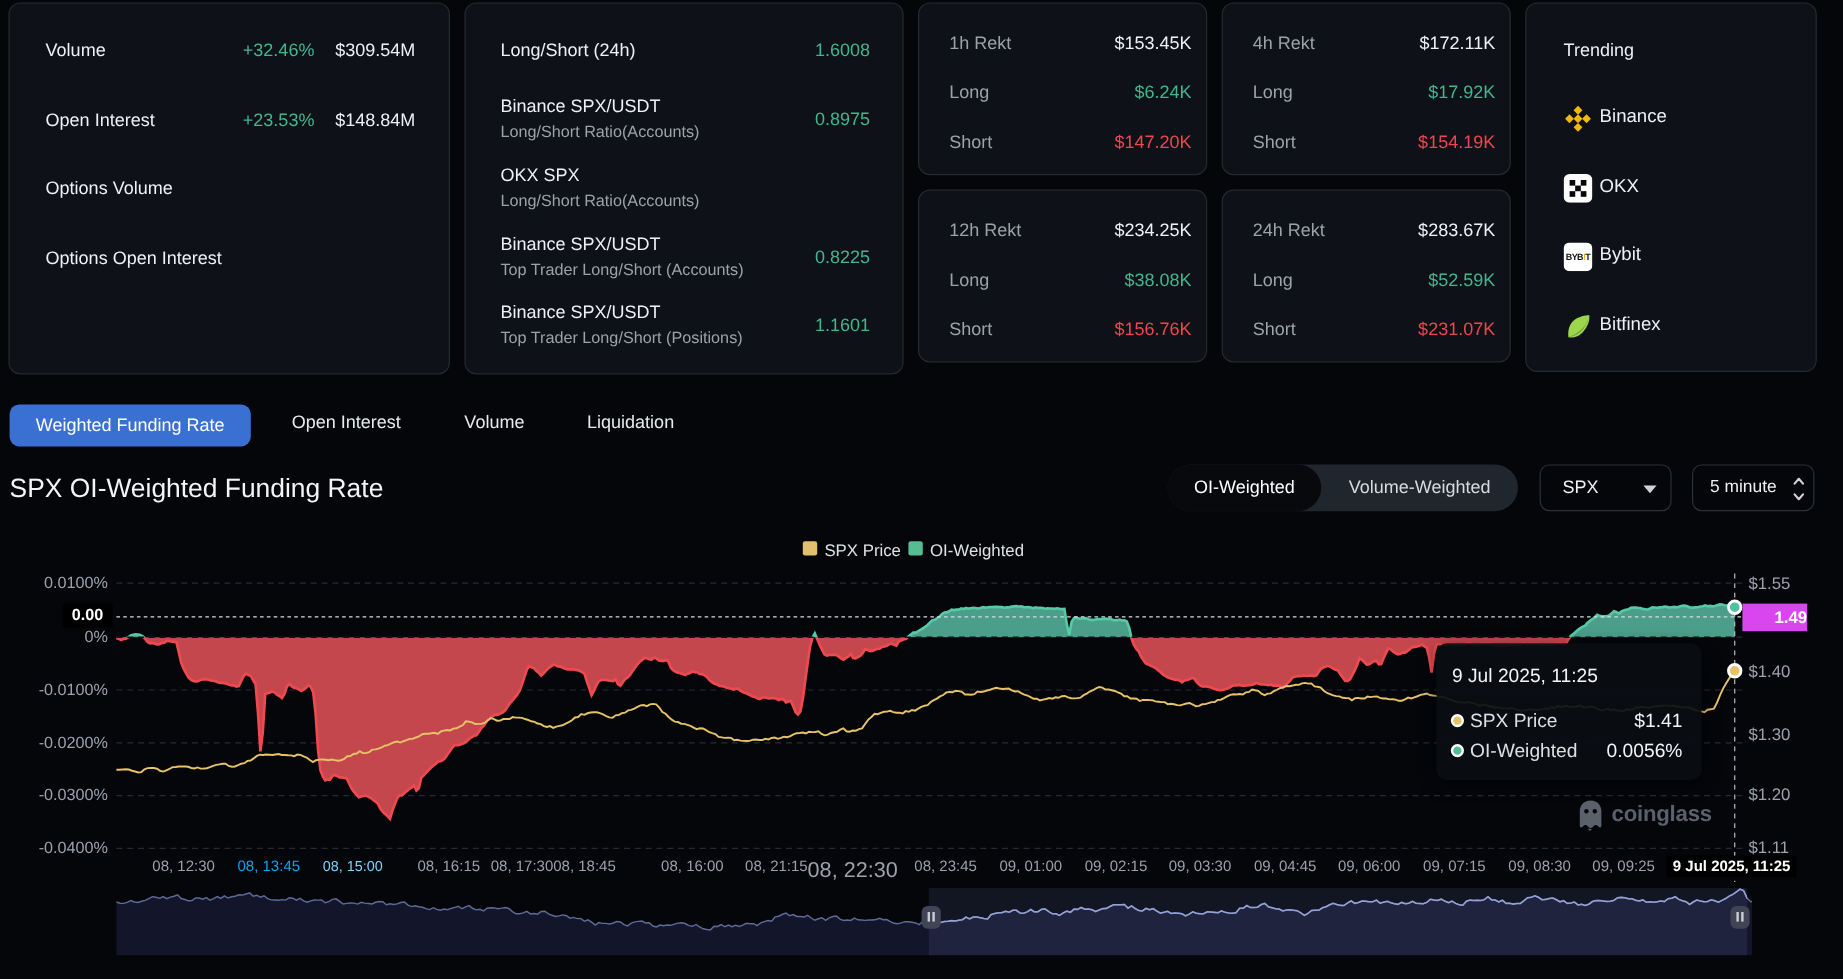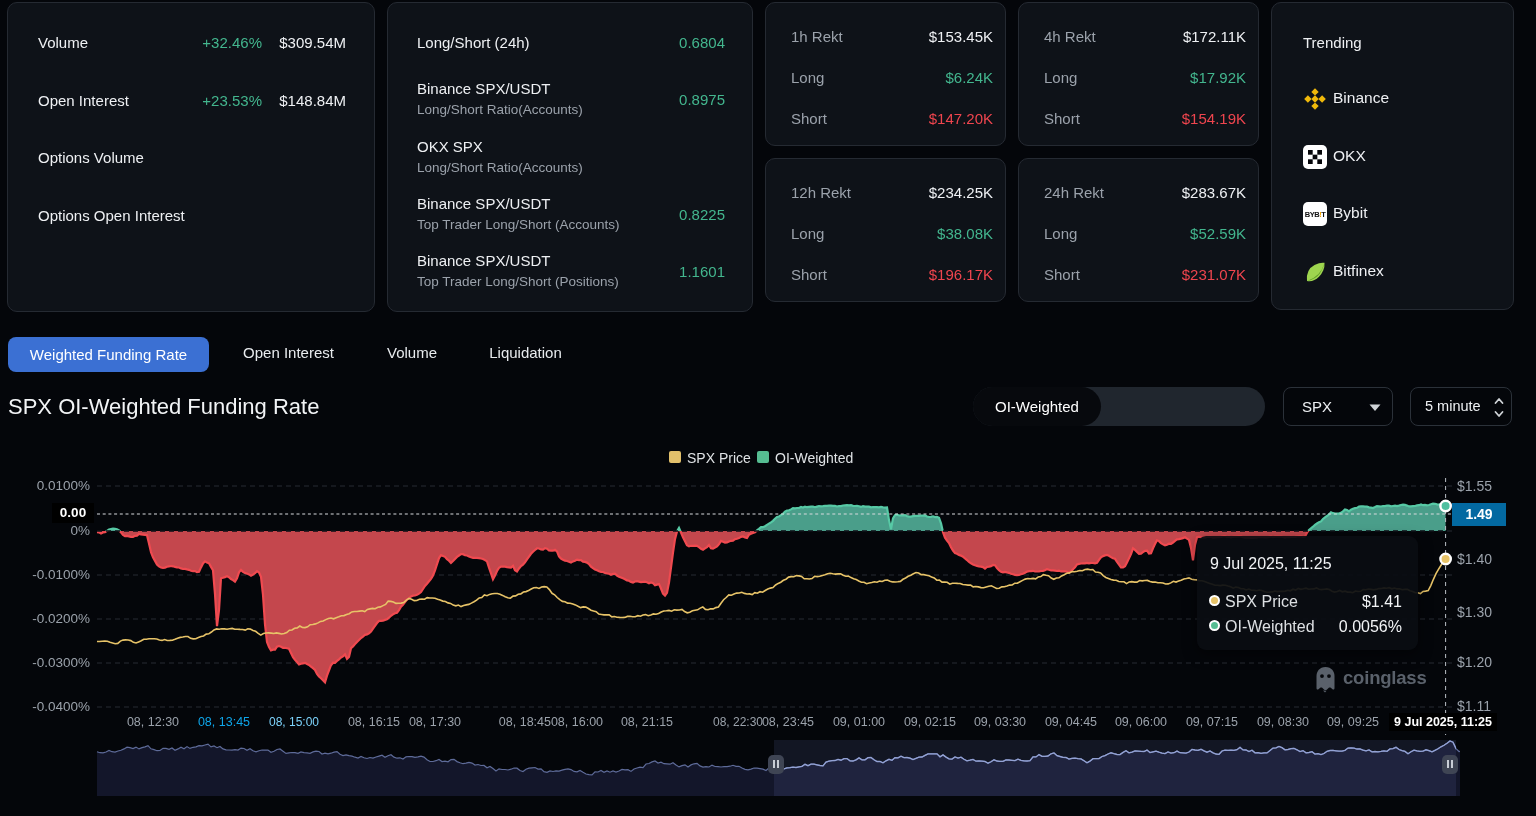--- a/index.html
+++ b/index.html
@@ -17,21 +17,21 @@
     <div class="abs b grn" style="left:153px;top:31px;width:101px;text-align:right;font-size:15px">+32.46%</div>
     <div class="abs b wht" style="left:238px;top:31px;width:100px;text-align:right;font-size:15px">$309.54M</div>
     <div class="abs" style="left:30px;top:89px;font-size:15px;color:#eef0f3">Open Interest</div>
     <div class="abs b grn" style="left:153px;top:89px;width:101px;text-align:right;font-size:15px">+23.53%</div>
     <div class="abs b wht" style="left:238px;top:89px;width:100px;text-align:right;font-size:15px">$148.84M</div>
     <div class="abs" style="left:30px;top:146px;font-size:15px;color:#eef0f3">Options Volume</div>
     <div class="abs" style="left:30px;top:204px;font-size:15px;color:#eef0f3">Options Open Interest</div>
   </div>
 <div class="card" style="left:387px;top:2px;width:366px;height:310px">
     <div class="abs b wht" style="left:29px;top:31px;font-size:15px">Long/Short (24h)</div>
-    <div class="abs b grn" style="left:200px;top:31px;width:137px;text-align:right;font-size:15px">0.6804</div>
+    <div class="abs b grn" style="left:200px;top:31px;width:137px;text-align:right;font-size:15px">1.6008</div>
     <div class="abs b wht" style="left:29px;top:77px;font-size:15px">Binance SPX/USDT</div>
     <div class="abs" style="left:29px;top:99px;font-size:13.5px;color:#9ba2ab">Long/Short Ratio(Accounts)</div>
     <div class="abs b grn" style="left:200px;top:88px;width:137px;text-align:right;font-size:15px">0.8975</div>
     <div class="abs b wht" style="left:29px;top:135px;font-size:15px">OKX SPX</div>
     <div class="abs" style="left:29px;top:157px;font-size:13.5px;color:#9ba2ab">Long/Short Ratio(Accounts)</div>
     <div class="abs b wht" style="left:29px;top:192px;font-size:15px">Binance SPX/USDT</div>
     <div class="abs" style="left:29px;top:214px;font-size:13.5px;color:#9ba2ab">Top Trader Long/Short (Accounts)</div>
     <div class="abs b grn" style="left:200px;top:203px;width:137px;text-align:right;font-size:15px">0.8225</div>
     <div class="abs b wht" style="left:29px;top:249px;font-size:15px">Binance SPX/USDT</div>
     <div class="abs" style="left:29px;top:271px;font-size:13.5px;color:#9ba2ab">Top Trader Long/Short (Positions)</div>
@@ -52,21 +52,21 @@
     <div class="abs b grn" style="right:12px;top:66px;width:140px;text-align:right;font-size:15px">$17.92K</div>
     <div class="abs lbl" style="left:25px;top:107px">Short</div>
     <div class="abs b red" style="right:12px;top:107px;width:140px;text-align:right;font-size:15px">$154.19K</div>
   </div>
 <div class="card" style="left:765px;top:158px;width:241px;height:144px">
     <div class="abs lbl" style="left:25px;top:25px">12h Rekt</div>
     <div class="abs b wht" style="right:12px;top:25px;width:140px;text-align:right;font-size:15px">$234.25K</div>
     <div class="abs lbl" style="left:25px;top:66px">Long</div>
     <div class="abs b grn" style="right:12px;top:66px;width:140px;text-align:right;font-size:15px">$38.08K</div>
     <div class="abs lbl" style="left:25px;top:107px">Short</div>
-    <div class="abs b red" style="right:12px;top:107px;width:140px;text-align:right;font-size:15px">$196.17K</div>
+    <div class="abs b red" style="right:12px;top:107px;width:140px;text-align:right;font-size:15px">$156.76K</div>
   </div>
 <div class="card" style="left:1018px;top:158px;width:241px;height:144px">
     <div class="abs lbl" style="left:25px;top:25px">24h Rekt</div>
     <div class="abs b wht" style="right:12px;top:25px;width:140px;text-align:right;font-size:15px">$283.67K</div>
     <div class="abs lbl" style="left:25px;top:66px">Long</div>
     <div class="abs b grn" style="right:12px;top:66px;width:140px;text-align:right;font-size:15px">$52.59K</div>
     <div class="abs lbl" style="left:25px;top:107px">Short</div>
     <div class="abs b red" style="right:12px;top:107px;width:140px;text-align:right;font-size:15px">$231.07K</div>
   </div>
 <div class="card" style="left:1271px;top:2px;width:243px;height:308px">
@@ -109,20 +109,21 @@
   </div>
 <div class="abs b" style="left:238px;top:344px;width:101px;text-align:center;font-size:15px;color:#e8ebee">Open Interest</div>
 <div class="abs b" style="left:384px;top:344px;width:56px;text-align:center;font-size:15px;color:#e8ebee">Volume</div>
 <div class="abs b" style="left:485px;top:344px;width:81px;text-align:center;font-size:15px;color:#e8ebee">Liquidation</div>
 
 <div class="abs b" style="left:8px;top:394px;font-size:22px;color:#f2f4f6">SPX OI-Weighted Funding Rate</div>
 <div class="abs" style="left:973px;top:387px;width:292px;height:39px;background:#20262e;border-radius:20px">
   <div class="abs" style="left:0;top:0;width:128px;height:39px;background:#07090d;border-radius:20px;display:flex;align-items:center;justify-content:center">
       <span class="b" style="font-size:15px;color:#fff">OI-Weighted</span>
     </div>
+  <div class="abs b" style="left:128px;top:0;width:164px;height:39px;display:flex;align-items:center;justify-content:center;font-size:15px;color:#d8dbde">Volume-Weighted</div>
 </div>
 <div class="abs" style="left:1283px;top:387px;width:110px;height:39px;border:1px solid #2b3139;border-radius:8px">
   <span class="abs b" style="left:18px;top:10px;font-size:15px;color:#eef0f3">SPX</span>
   <svg class="abs" style="left:84px;top:16px" width="14" height="8" viewBox="0 0 14 8">
       <path d="M1.5 0.5 L12.5 0.5 L7 7 Z" fill="#cfd3d7"></path>
     </svg>
 </div>
 <div class="abs" style="left:1410px;top:387px;width:102px;height:39px;border:1px solid #2b3139;border-radius:8px">
   <span class="abs b" style="left:14px;top:10px;font-size:14.5px;color:#eef0f3">5 minute</span>
   <svg class="abs" style="left:82px;top:8px" width="12" height="23" viewBox="0 0 12 23">
@@ -186,35 +187,35 @@
 
 <div class="abs" style="left:0px;top:478px;width:90px;text-align:right;font-size:13.5px;color:#9ba2ab">0.0100%</div>
 <div class="abs" style="left:52px;top:503px;width:42px;height:20px;background:#000;color:#fff;font-weight:bold;font-size:13.5px;text-align:center;line-height:20px">0.00</div>
 <div class="abs" style="left:0px;top:523px;width:90px;text-align:right;font-size:13.5px;color:#9ba2ab">0%</div>
 <div class="abs" style="left:0px;top:567px;width:90px;text-align:right;font-size:13.5px;color:#9ba2ab">-0.0100%</div>
 <div class="abs" style="left:0px;top:611px;width:90px;text-align:right;font-size:13.5px;color:#9ba2ab">-0.0200%</div>
 <div class="abs" style="left:0px;top:655px;width:90px;text-align:right;font-size:13.5px;color:#9ba2ab">-0.0300%</div>
 <div class="abs" style="left:0px;top:699px;width:90px;text-align:right;font-size:13.5px;color:#9ba2ab">-0.0400%</div>
 
 <div class="abs" style="left:1457px;top:478px;font-size:14px;color:#9ba2ab">$1.55</div>
-<div class="abs" style="left:1452px;top:503px;width:54px;height:23px;background:#0369a1;color:#fff;font-weight:bold;font-size:14px;text-align:center;line-height:23px">1.49</div>
+<div class="abs" style="left:1452px;top:503px;width:54px;height:23px;background:#d946ef;color:#fff;font-weight:bold;font-size:14px;text-align:right;line-height:23px">1.49</div>
 <div class="abs" style="left:1457px;top:551px;font-size:14px;color:#9ba2ab">$1.40</div>
 <div class="abs" style="left:1457px;top:604px;font-size:14px;color:#9ba2ab">$1.30</div>
 <div class="abs" style="left:1457px;top:654px;font-size:14px;color:#9ba2ab">$1.20</div>
 <div class="abs" style="left:1457px;top:698px;font-size:14px;color:#9ba2ab">$1.11</div>
 
 <div class="abs" style="left:108px;top:715px;width:90px;text-align:center;font-size:12.5px;color:#9ba2ab">08, 12:30</div>
 <div class="abs" style="left:179px;top:715px;width:90px;text-align:center;font-size:12.5px;color:#0ea5e9">08, 13:45</div>
 <div class="abs" style="left:249px;top:715px;width:90px;text-align:center;font-size:12px;color:#7dd3fc">08, 15:00</div>
 <div class="abs" style="left:320px;top:715px;width:108px;text-align:center;font-size:12.5px;color:#9ba2ab">08, 16:15</div>
 <div class="abs" style="left:390px;top:715px;width:90px;text-align:center;font-size:12.5px;color:#9ba2ab">08, 17:30</div>
-<div class="abs" style="left:461px;top:715px;width:90px;text-align:right;font-size:12.5px;color:#9ba2ab">08, 18:45</div>
+<div class="abs" style="left:461px;top:715px;width:90px;text-align:left;font-size:12.5px;color:#9ba2ab">08, 18:45</div>
 <div class="abs" style="left:532px;top:715px;width:90px;text-align:center;font-size:12.5px;color:#9ba2ab">08, 16:00</div>
 <div class="abs" style="left:602px;top:715px;width:90px;text-align:center;font-size:12.5px;color:#9ba2ab">08, 21:15</div>
-<div class="abs" style="left:673px;top:715px;width:90px;text-align:right;font-size:12px;color:#9ba2ab">08, 22:30</div>
+<div class="abs" style="left:673px;top:715px;width:90px;text-align:left;font-size:18px;color:#9ba2ab">08, 22:30</div>
 <div class="abs" style="left:743px;top:715px;width:90px;text-align:center;font-size:12.5px;color:#9ba2ab">08, 23:45</div>
 <div class="abs" style="left:814px;top:715px;width:90px;text-align:center;font-size:12.5px;color:#9ba2ab">09, 01:00</div>
 <div class="abs" style="left:885px;top:715px;width:90px;text-align:center;font-size:12.5px;color:#9ba2ab">09, 02:15</div>
 <div class="abs" style="left:955px;top:715px;width:90px;text-align:center;font-size:12.5px;color:#9ba2ab">09, 03:30</div>
 <div class="abs" style="left:1026px;top:715px;width:90px;text-align:center;font-size:12.5px;color:#9ba2ab">09, 04:45</div>
 <div class="abs" style="left:1096px;top:715px;width:90px;text-align:center;font-size:12.5px;color:#9ba2ab">09, 06:00</div>
 <div class="abs" style="left:1167px;top:715px;width:90px;text-align:center;font-size:12.5px;color:#9ba2ab">09, 07:15</div>
 <div class="abs" style="left:1238px;top:715px;width:90px;text-align:center;font-size:12.5px;color:#9ba2ab">09, 08:30</div>
 <div class="abs" style="left:1308px;top:715px;width:90px;text-align:center;font-size:12.5px;color:#9ba2ab">09, 09:25</div>
 <div class="abs" style="left:1389px;top:713px;width:108px;height:18px;background:#000;color:#fff;font-weight:bold;font-size:12.5px;text-align:center;line-height:18px">9 Jul 2025, 11:25</div>

